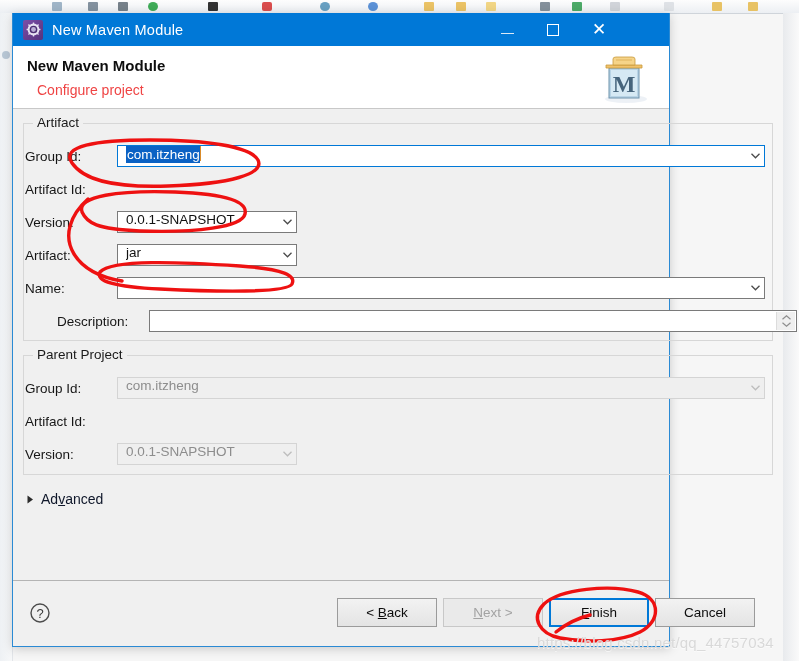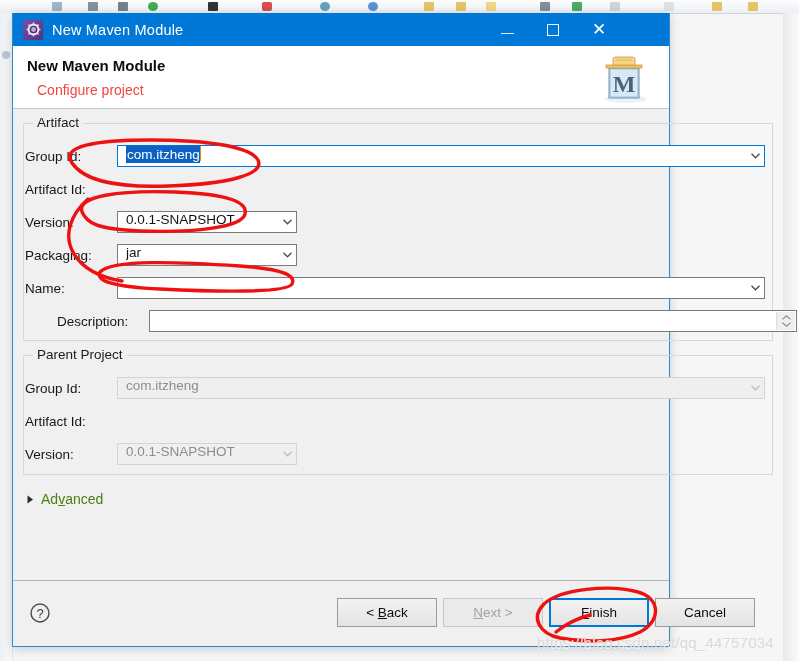--- a/index.html
+++ b/index.html
@@ -115,21 +115,21 @@
   
   .spin{
     position:absolute;right:1px;top:1px;bottom:1px;width:18px;
     background:#efefef;border-left:1px solid #dcdcdc;
     display:flex;flex-direction:column;align-items:center;justify-content:center;gap:2px;
   }
 
   
   #advanced{
     position:absolute;left:14px;top:382px;display:flex;align-items:center;
-    font-size:14px;color:#4d7c0f;
+    font-size:14px;color:#0f172a;
   }
   #adv-arrow{margin-right:7px;display:block;}
   #adv-label u{text-decoration:underline;}
 
   
   #footer{
     position:absolute;left:0;right:0;bottom:0;height:65px;
     border-top:1px solid #b4b4b4;background:#f0f0f0;
   }
   #help-btn{position:absolute;left:16px;top:21px;width:22px;height:22px;}
@@ -267,21 +267,21 @@
         <span class="val">0.0.1-SNAPSHOT</span>
         <span class="chev">
           <svg width="9" height="6" viewBox="0 0 9 6">
               <path d="M0.5 0.8 L4.5 4.8 L8.5 0.8" fill="none" stroke="#4a4a4a" stroke-width="1.3"></path>
             </svg>
         </span>
       </span>
     </div>
 
     <div class="row" style="top:135px;">
-      <span class="lbl">Packaging:</span>
+      <span class="lbl">Artifact:</span>
       <span class="field" style="width:180px;">
         <span class="val">jar</span>
         <span class="chev">
           <svg width="9" height="6" viewBox="0 0 9 6">
               <path d="M0.5 0.8 L4.5 4.8 L8.5 0.8" fill="none" stroke="#4a4a4a" stroke-width="1.3"></path>
             </svg>
         </span>
       </span>
     </div>
 

